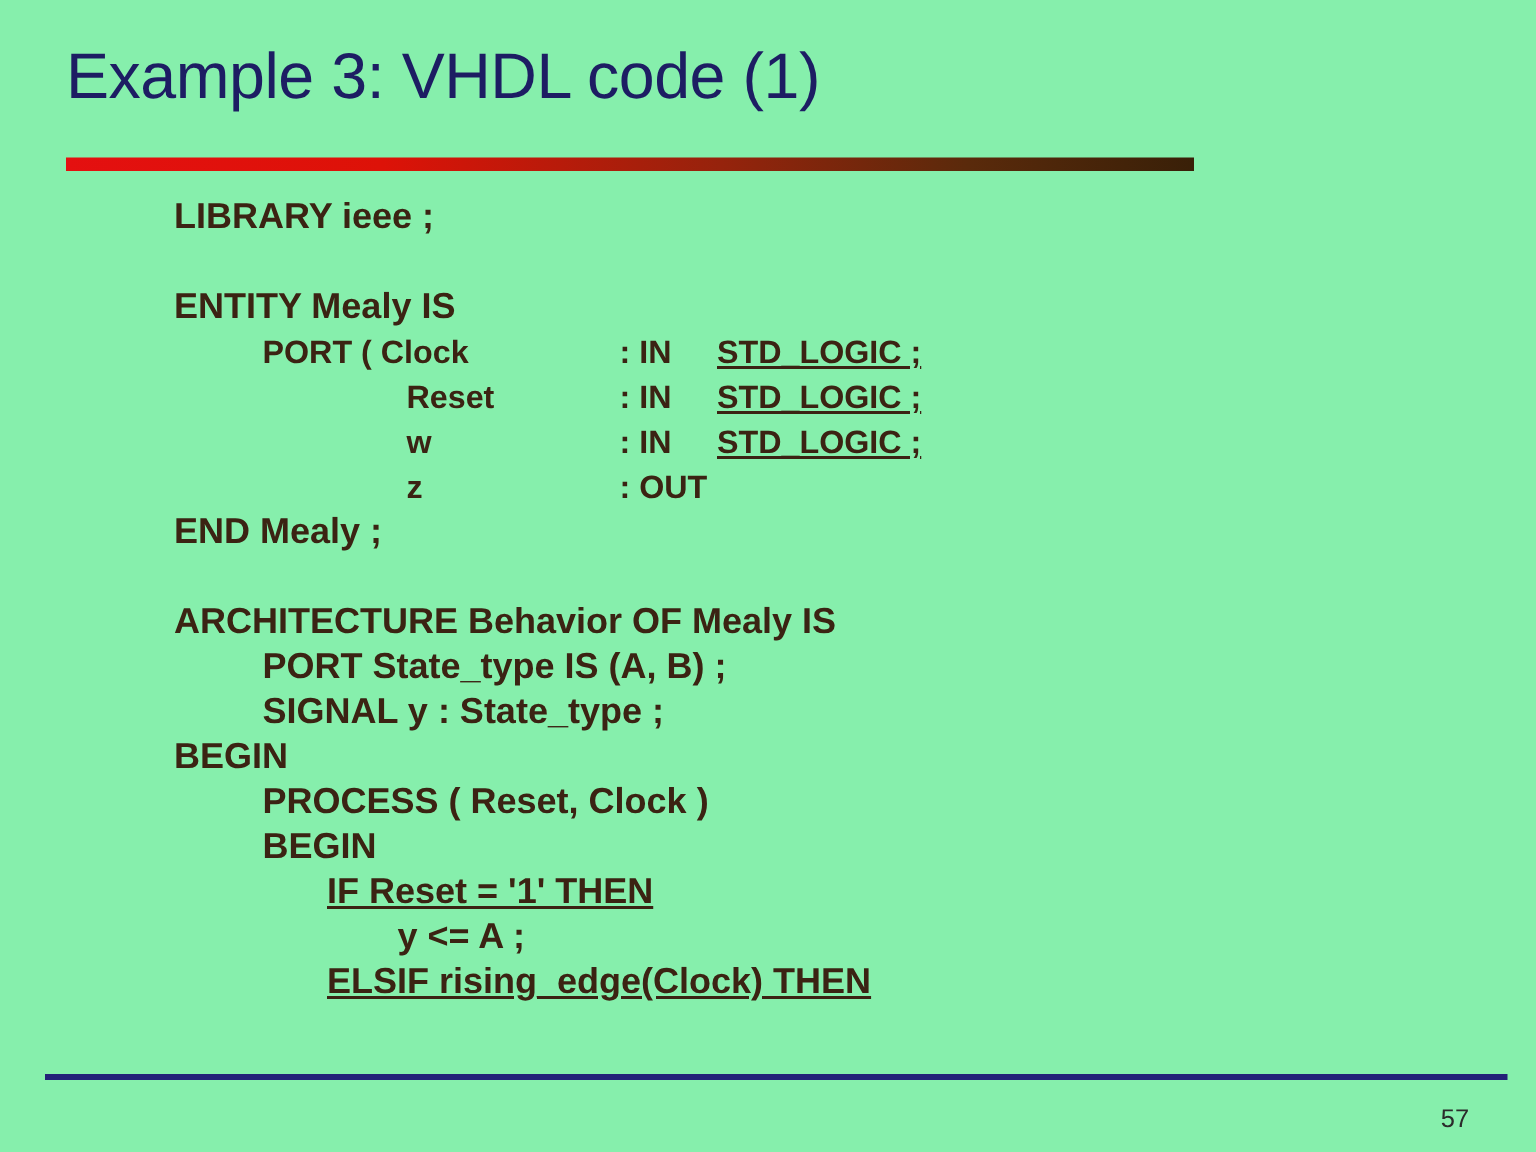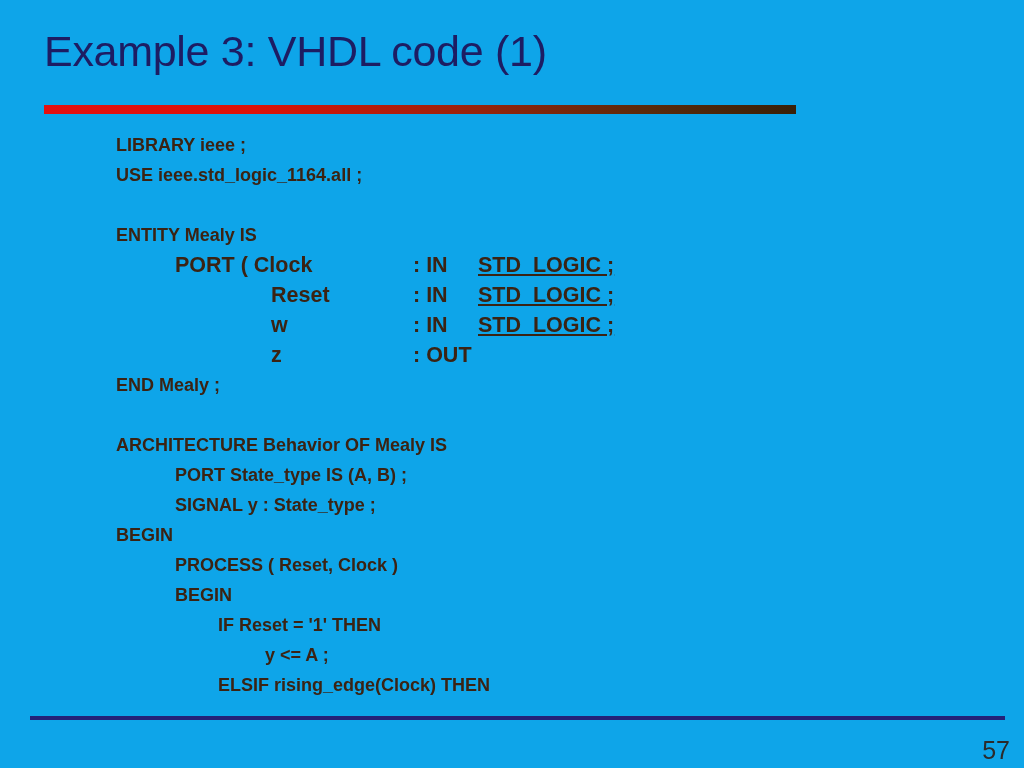--- a/index.html
+++ b/index.html
@@ -12,21 +12,21 @@
     background: #ffffff;
     font-family: "Liberation Sans", sans-serif;
     overflow: hidden;
     position: relative;
   }
 
   .slide {
     position: relative;
     width: 1024px;
     height: 768px;
-    background: #0ea5e9;
+    background: #86efac;
   }
 
   
   .slide-title {
     position: absolute;
     left: 44px;
     top: 26px;
     font-size: 43px;
     line-height: 50px;
     font-weight: 400;
@@ -48,33 +48,33 @@
   
   .code-block {
     position: absolute;
     left: 0;
     top: 130px;
     width: 1024px;
   }
   .code-line {
     height: 30px;
     line-height: 30px;
-    font-size: 18px;
+    font-size: 24px;
     font-weight: bold;
     color: #3b2313;
     white-space: pre;
     position: relative;
   }
   .code-line.blank {
     height: 30px;
   }
   
   .ind-0 { padding-left: 116px; }
   .ind-1 { padding-left: 175px; }
-  .ind-2 { padding-left: 218px; }
+  .ind-2 { padding-left: 218px; text-decoration: underline; }
   .ind-3 { padding-left: 265px; }
 
   
   .port-row {
     height: 30px;
     line-height: 30px;
     font-size: 21.5px;
     font-weight: bold;
     color: #3b2313;
     white-space: pre;
@@ -106,39 +106,38 @@
     top: 716px;
     width: 975px;
     height: 4px;
     background: #232178;
   }
   .page-number {
     position: absolute;
     left: 930px;
     top: 736px;
     width: 80px;
-    text-align: right;
-    font-size: 25px;
+    text-align: center;
+    font-size: 17px;
     color: #2b2b2b;
     font-weight: 400;
   }
 </style>
 </head>
 <body>
 
 <div class="slide">
 
   <div class="slide-title">Example 3: VHDL code (1)</div>
 
   <div class="title-rule"></div>
 
   <div class="code-block">
 
     <div class="code-line ind-0">LIBRARY ieee ;</div>
-    <div class="code-line ind-0">USE ieee.std_logic_1164.all ;</div>
     <div class="code-line blank"></div>
     <div class="code-line ind-0">ENTITY Mealy IS</div>
 
     <div class="port-row">
       <span class="c-name name-at-175">PORT ( Clock</span>
       <span class="c-dir">: IN</span>
       <span class="c-type">STD_LOGIC ;</span>
     </div>
 
     <div class="port-row">

